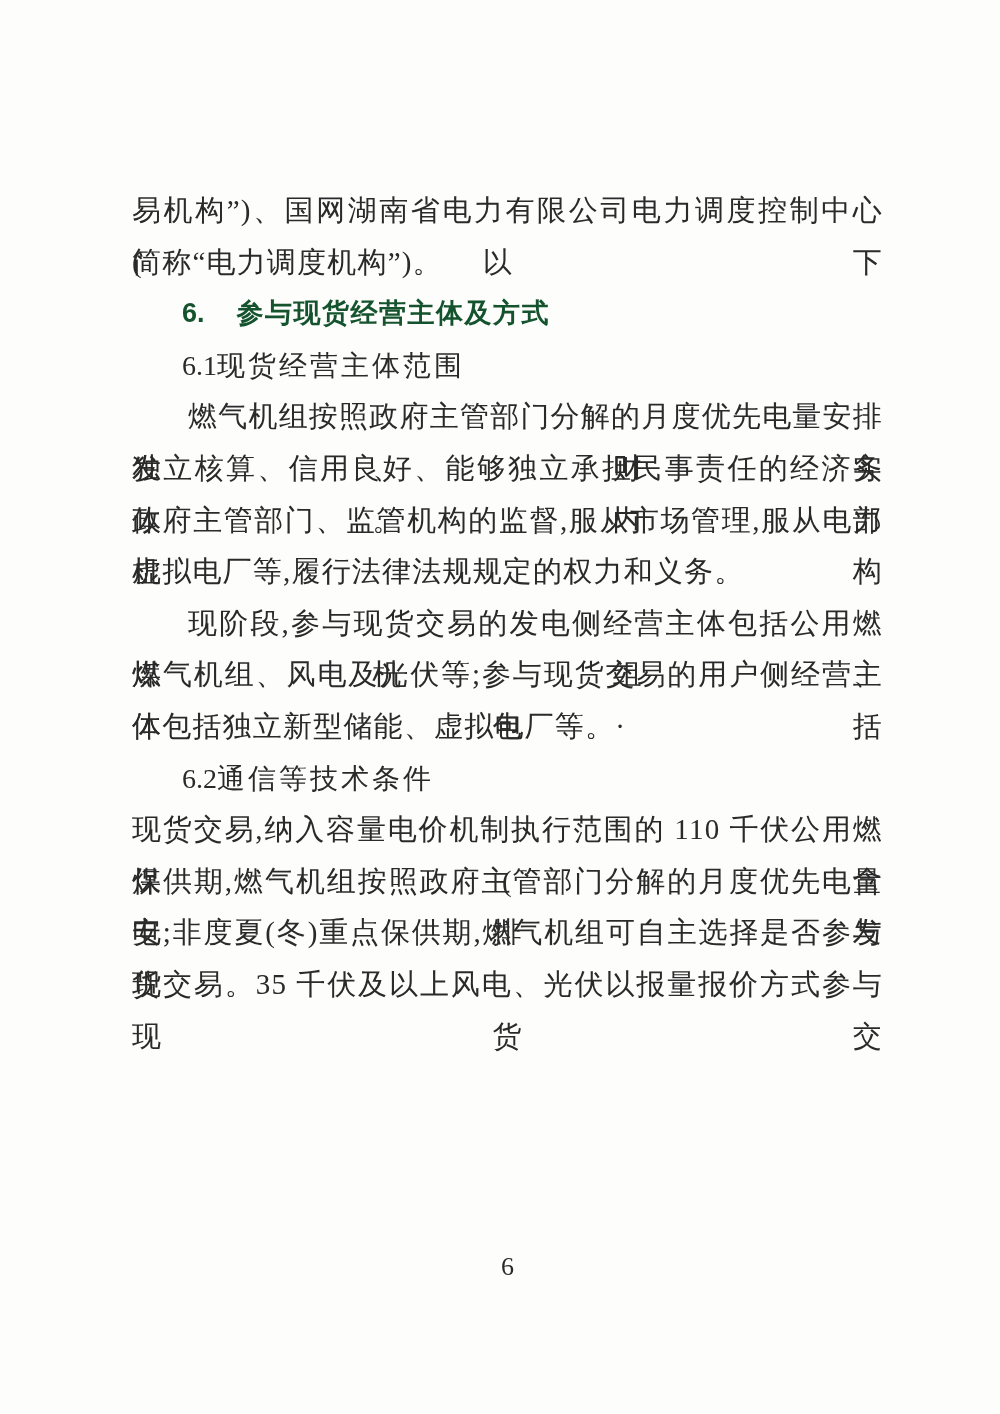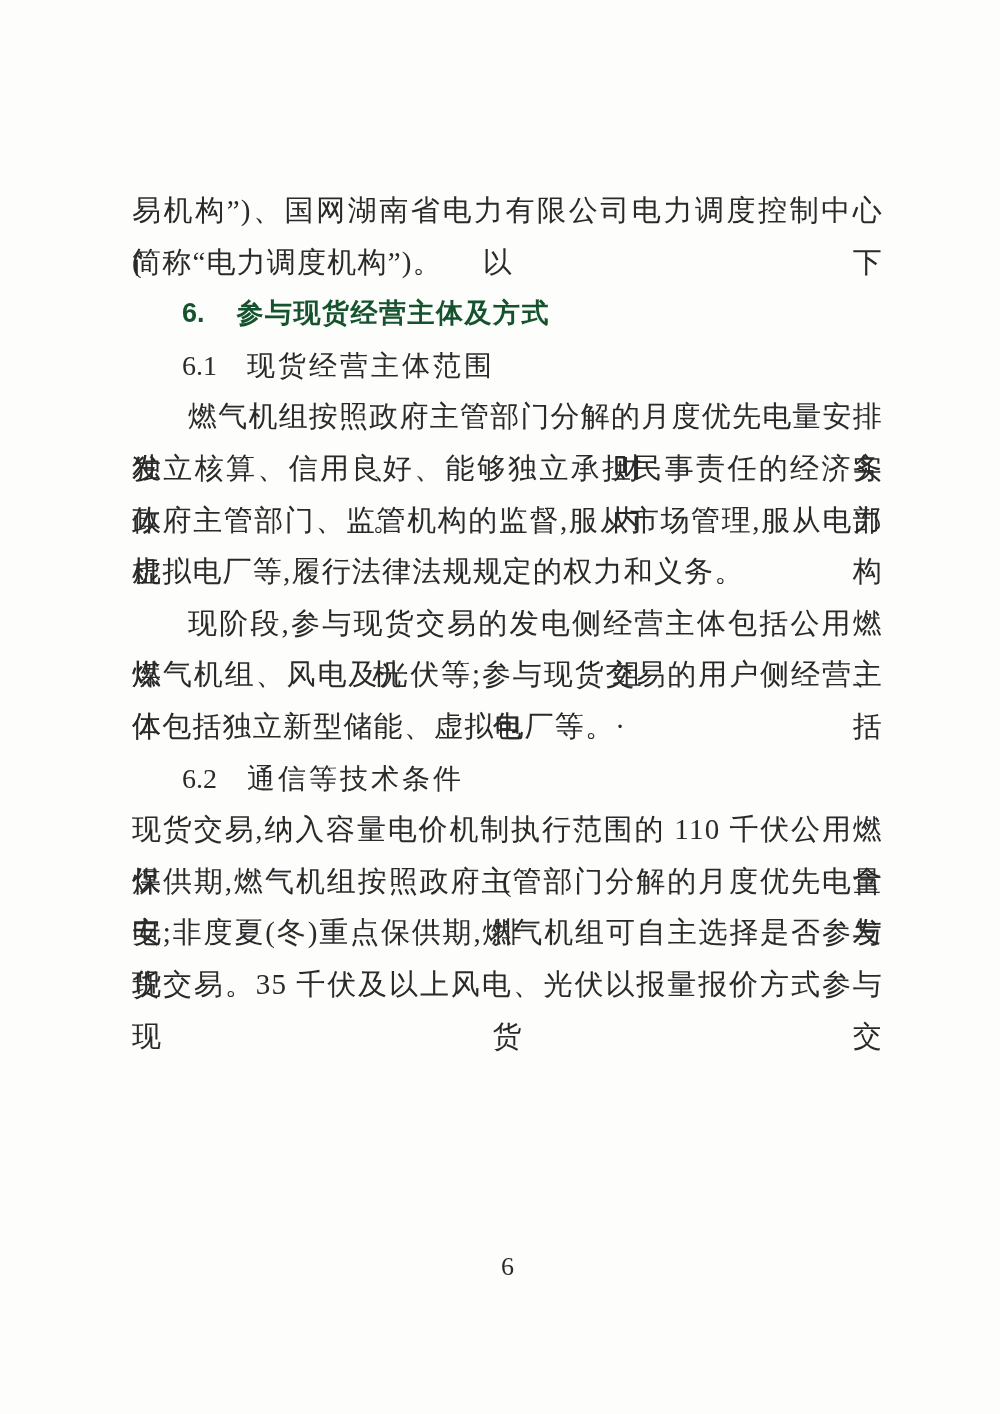--- a/index.html
+++ b/index.html
@@ -46,21 +46,21 @@
     padding-left: 50px;
     letter-spacing: 0;
   }
   .line.h1 .num { margin-right: 32px; letter-spacing: 0; }
   .line.h1 .ttl { letter-spacing: 1.5px; }
   .line.h2 {
     padding-left: 50px;
     font-size: 28px;
     letter-spacing: 0;
   }
-  .line.h2 .num { margin-right: 30px; }
+  .line.h2 .num { }
   .line.h2 .ttl { letter-spacing: 3px; }
   .page-number {
     position: absolute;
     top: 1250px;
     left: 132px;
     width: 751px;
     text-align: center;
     font-size: 26px;
     line-height: 34px;
     color: #2a2a2a;

